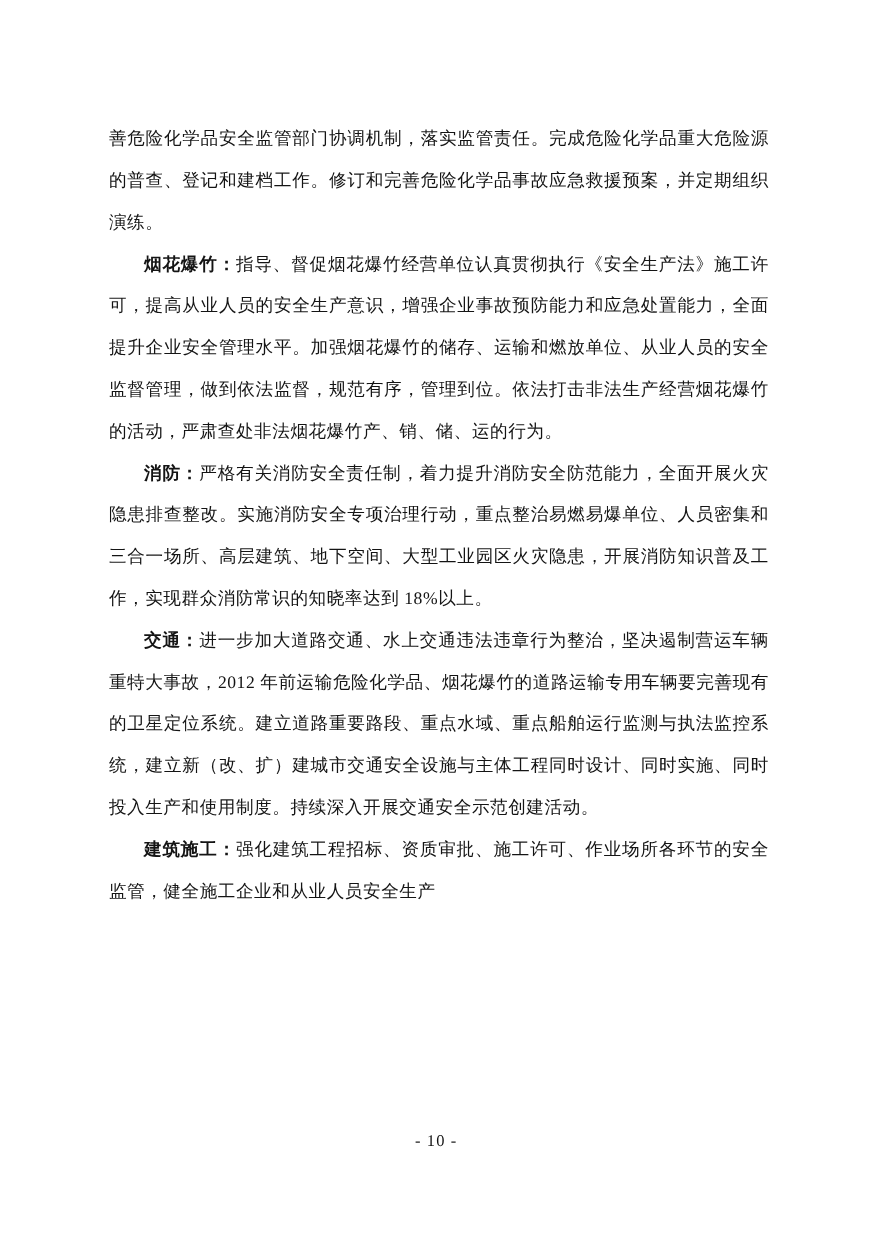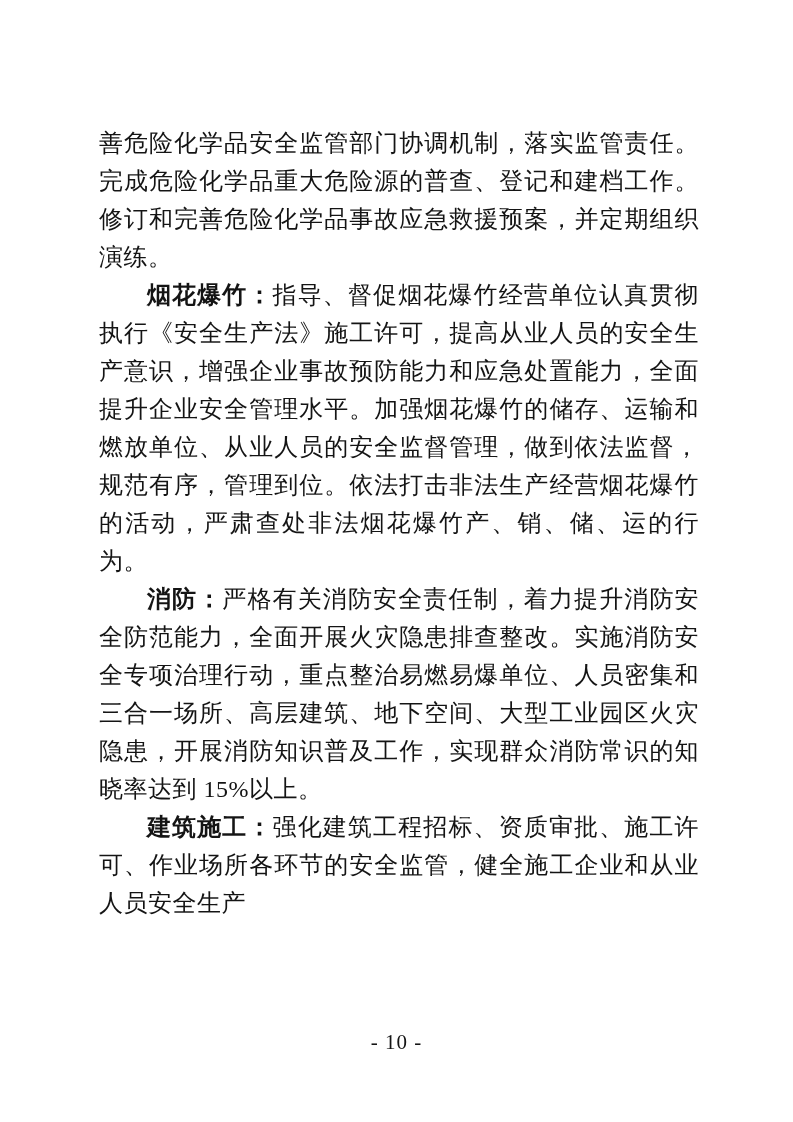--- a/index.html
+++ b/index.html
@@ -13,23 +13,23 @@
     height: 1122px;
     margin: 0 auto;
     background: #ffffff;
     overflow: hidden;
     font-family: "Liberation Serif", "DejaVu Serif", serif;
     color: #141414;
   }
   .doc-body {
     position: absolute;
     left: 99px;
-    top: 124px;
+    top: 108px;
     width: 600px;
-    font-size: 24px;
+    font-size: 16px;
     line-height: 38px;
     text-align: justify;
     text-justify: inter-character;
     letter-spacing: 0.5px;
   }
   .para {
     margin: 0;
   }
   .para.indented {
     text-indent: 2em;
@@ -37,36 +37,37 @@
   .para-lead {
     font-weight: bold;
     font-family: Liberation Sans, sans-serif;
   }
   .page-footer {
     position: absolute;
     left: 0;
     width: 100%;
     top: 1030px;
     text-align: center;
-    font-size: 21px;
+    font-size: 15px;
     letter-spacing: 1px;
     color: #141414;
   }
 </style>
 </head>
 <body>
 
 <div class="page">
   <div class="doc-body">
 
     <p class="para"><span class="para-lead"></span><span class="para-text">善危险化学品安全监管部门协调机制，落实监管责任。完成危险化学品重大危险源的普查、登记和建档工作。修订和完善危险化学品事故应急救援预案，并定期组织演练。</span></p>
 
     <p class="para indented"><span class="para-lead">烟花爆竹：</span><span class="para-text">指导、督促烟花爆竹经营单位认真贯彻执行《安全生产法》施工许可，提高从业人员的安全生产意识，增强企业事故预防能力和应急处置能力，全面提升企业安全管理水平。加强烟花爆竹的储存、运输和燃放单位、从业人员的安全监督管理，做到依法监督，规范有序，管理到位。依法打击非法生产经营烟花爆竹的活动，严肃查处非法烟花爆竹产、销、储、运的行为。</span></p>
 
-    <p class="para indented"><span class="para-lead">消防：</span><span class="para-text">严格有关消防安全责任制，着力提升消防安全防范能力，全面开展火灾隐患排查整改。实施消防安全专项治理行动，重点整治易燃易爆单位、人员密集和三合一场所、高层建筑、地下空间、大型工业园区火灾隐患，开展消防知识普及工作，实现群众消防常识的知晓率达到 15%以上。</span></p>
+    <p class="para indented"><span class="para-lead">消防：</span><span class="para-text">严格有关消防安全责任制，着力提升消防安全防范能力，全面开展火灾隐患排查整改。实施消防安全专项治理行动，重点整治易燃易爆单位、人员密集和三合一场所、高层建筑、地下空间、大型工业园区火灾隐患，开展消防知识普及工作，实现群众消防常识的知晓率达到 18%以上。</span></p>
 
+    <p class="para indented"><span class="para-lead">交通：</span><span class="para-text">进一步加大道路交通、水上交通违法违章行为整治，坚决遏制营运车辆重特大事故，2012 年前运输危险化学品、烟花爆竹的道路运输专用车辆要完善现有的卫星定位系统。建立道路重要路段、重点水域、重点船舶运行监测与执法监控系统，建立新（改、扩）建城市交通安全设施与主体工程同时设计、同时实施、同时投入生产和使用制度。持续深入开展交通安全示范创建活动。</span></p>
 
     <p class="para indented"><span class="para-lead">建筑施工：</span><span class="para-text">强化建筑工程招标、资质审批、施工许可、作业场所各环节的安全监管，健全施工企业和从业人员安全生产</span></p>
 
   </div>
 
   <div class="page-footer">- 10 -</div>
 </div>
 
 </body></html>

